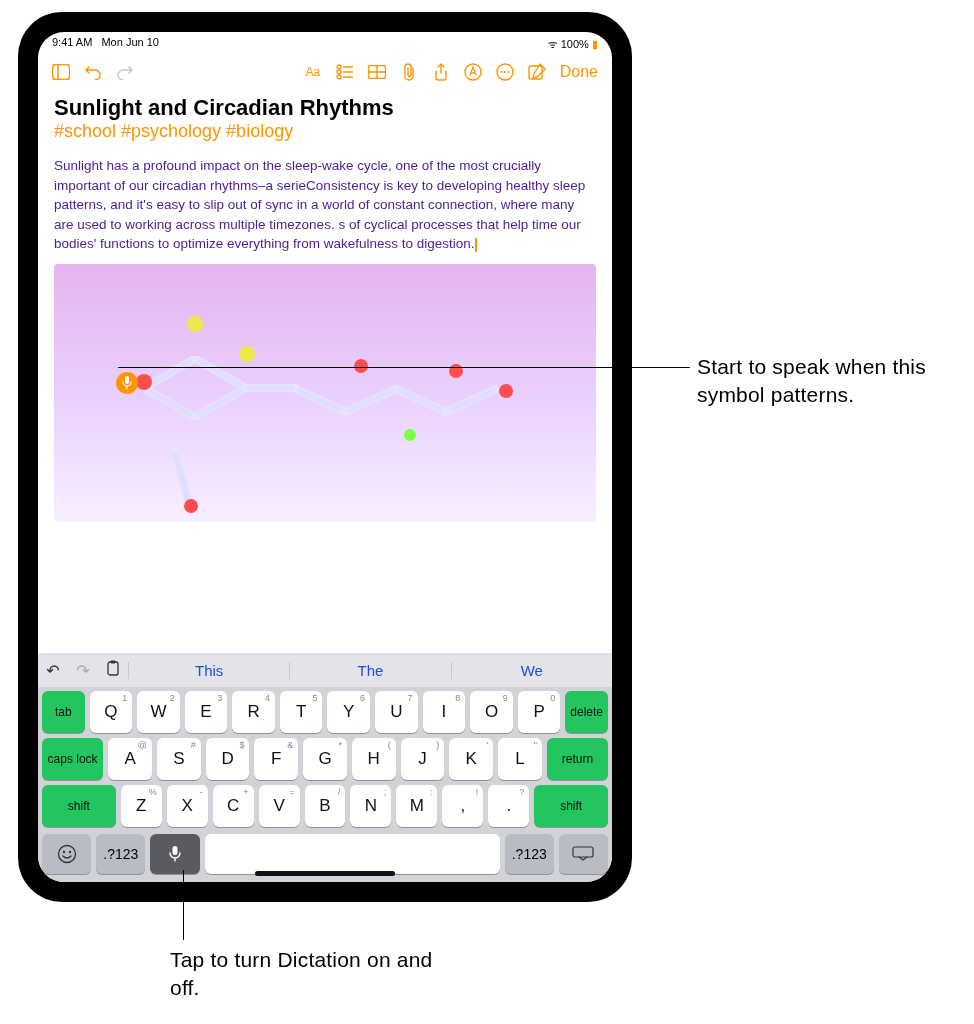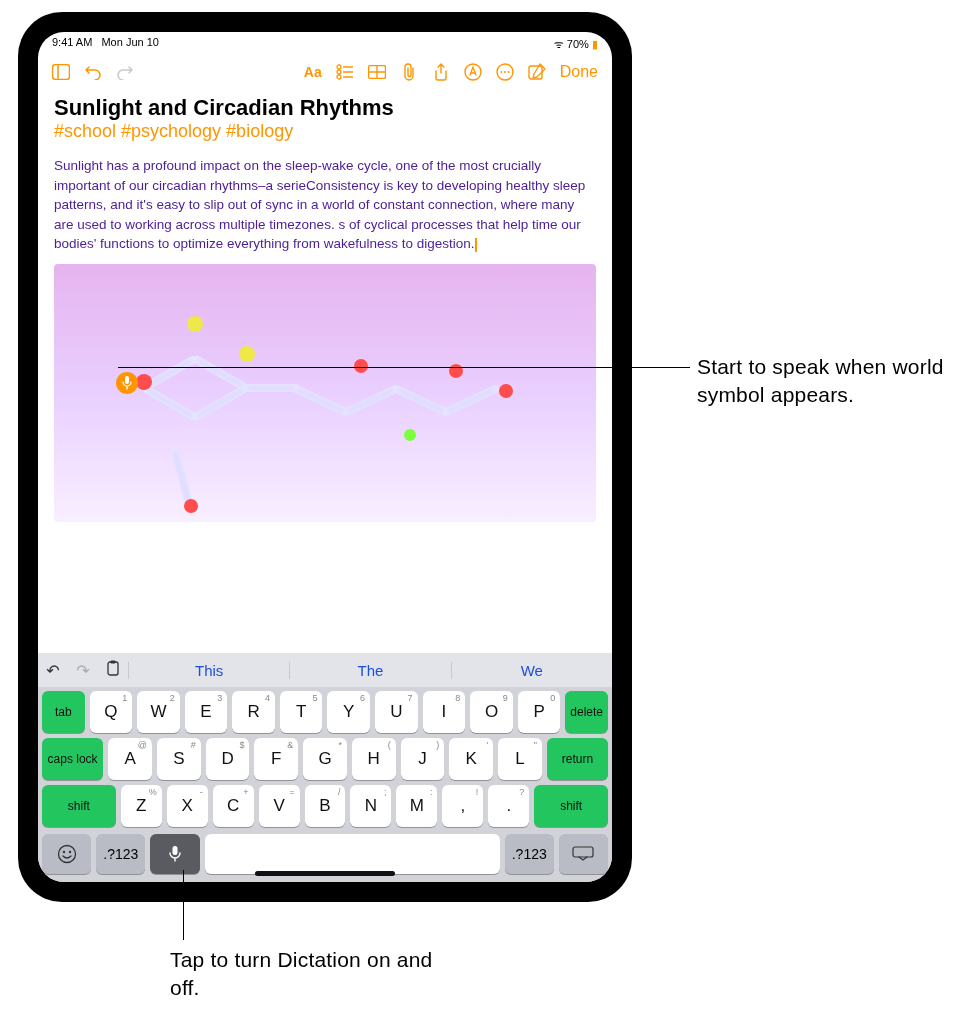--- a/index.html
+++ b/index.html
@@ -131,21 +131,21 @@
   <div class="pill"></div>
   <div class="screen">
 
     <div class="status-bar">
       <div class="status-left">
         <span>9:41 AM</span>
         <span>Mon Jun 10</span>
       </div>
       <div class="status-right">
         <span>ᯤ</span>
-        <span>70%</span>
+        <span>100%</span>
         <span style="color:#ff9500">▮</span>
       </div>
     </div>
 
     <div class="toolbar">
       <div class="tb-icon">
         <svg width="18" height="16" viewBox="0 0 18 16">
             <rect x="0.5" y="0.5" width="17" height="15" rx="3" fill="none" stroke="#ff9500" stroke-width="1.5"></rect>
             <line x1="6" y1="0.5" x2="6" y2="15.5" stroke="#ff9500" stroke-width="1.5"></line>
           </svg>
@@ -154,21 +154,21 @@
         <svg width="18" height="16" viewBox="0 0 18 16">
             <path d="M5 3 L2 6 L5 9 M2 6 H11 A5 5 0 0 1 11 16" fill="none" stroke="#ff9500" stroke-width="1.5" stroke-linecap="round" stroke-linejoin="round"></path>
           </svg>
       </div>
       <div class="tb-icon disabled">
         <svg width="18" height="16" viewBox="0 0 18 16">
             <path d="M13 3 L16 6 L13 9 M16 6 H7 A5 5 0 0 0 7 16" fill="none" stroke="#c9c9c9" stroke-width="1.5" stroke-linecap="round" stroke-linejoin="round"></path>
           </svg>
       </div>
       <div class="tb-spacer"></div>
-      <div class="tb-icon" style="font-size:14px;font-weight:700">Aa</div>
+      <div class="tb-icon" style="font-size:12px;font-weight:400">Aa</div>
       <div class="tb-icon">
         <svg width="18" height="16" viewBox="0 0 18 16">
             <circle cx="3" cy="3" r="2" fill="none" stroke="#ff9500" stroke-width="1.3"></circle>
             <line x1="7" y1="3" x2="17" y2="3" stroke="#ff9500" stroke-width="1.5"></line>
             <circle cx="3" cy="8" r="2" fill="none" stroke="#ff9500" stroke-width="1.3"></circle>
             <line x1="7" y1="8" x2="17" y2="8" stroke="#ff9500" stroke-width="1.5"></line>
             <circle cx="3" cy="13" r="2" fill="none" stroke="#ff9500" stroke-width="1.3"></circle>
             <line x1="7" y1="13" x2="17" y2="13" stroke="#ff9500" stroke-width="1.5"></line>
           </svg>
       </div>
@@ -330,16 +330,16 @@
             </svg>
         </div>
       </div>
     </div>
 
     <div class="home-ind"></div>
   </div>
 </div>
 
 <div class="callout-line" style="left:118px; top:367px; width:572px;"></div>
-<div class="callout-text" style="left:697px; top:353px;">Start to speak when world symbol appears.</div>
+<div class="callout-text" style="left:697px; top:353px;">Start to speak when this symbol patterns.</div>
 
 <div class="callout-line" style="left:183px; top:870px; width:1px; height:70px; background:#000;"></div>
 <div class="callout-text" style="left:170px; top:946px; max-width:280px;">Tap to turn Dictation on and off.</div>
 
 </body></html>

